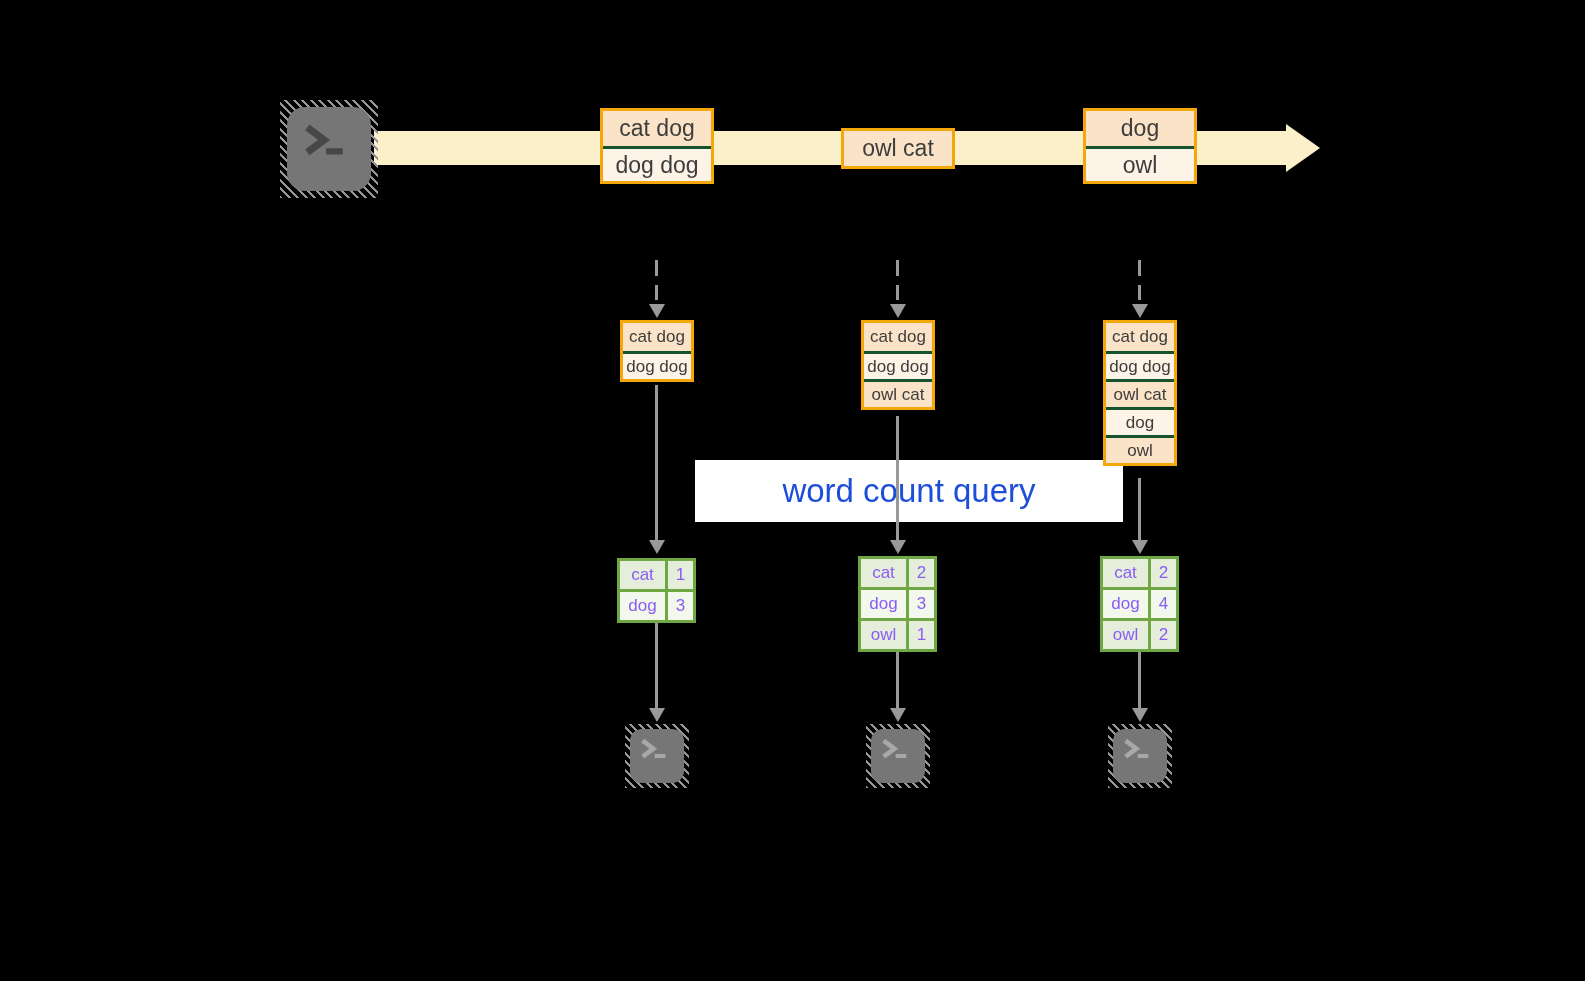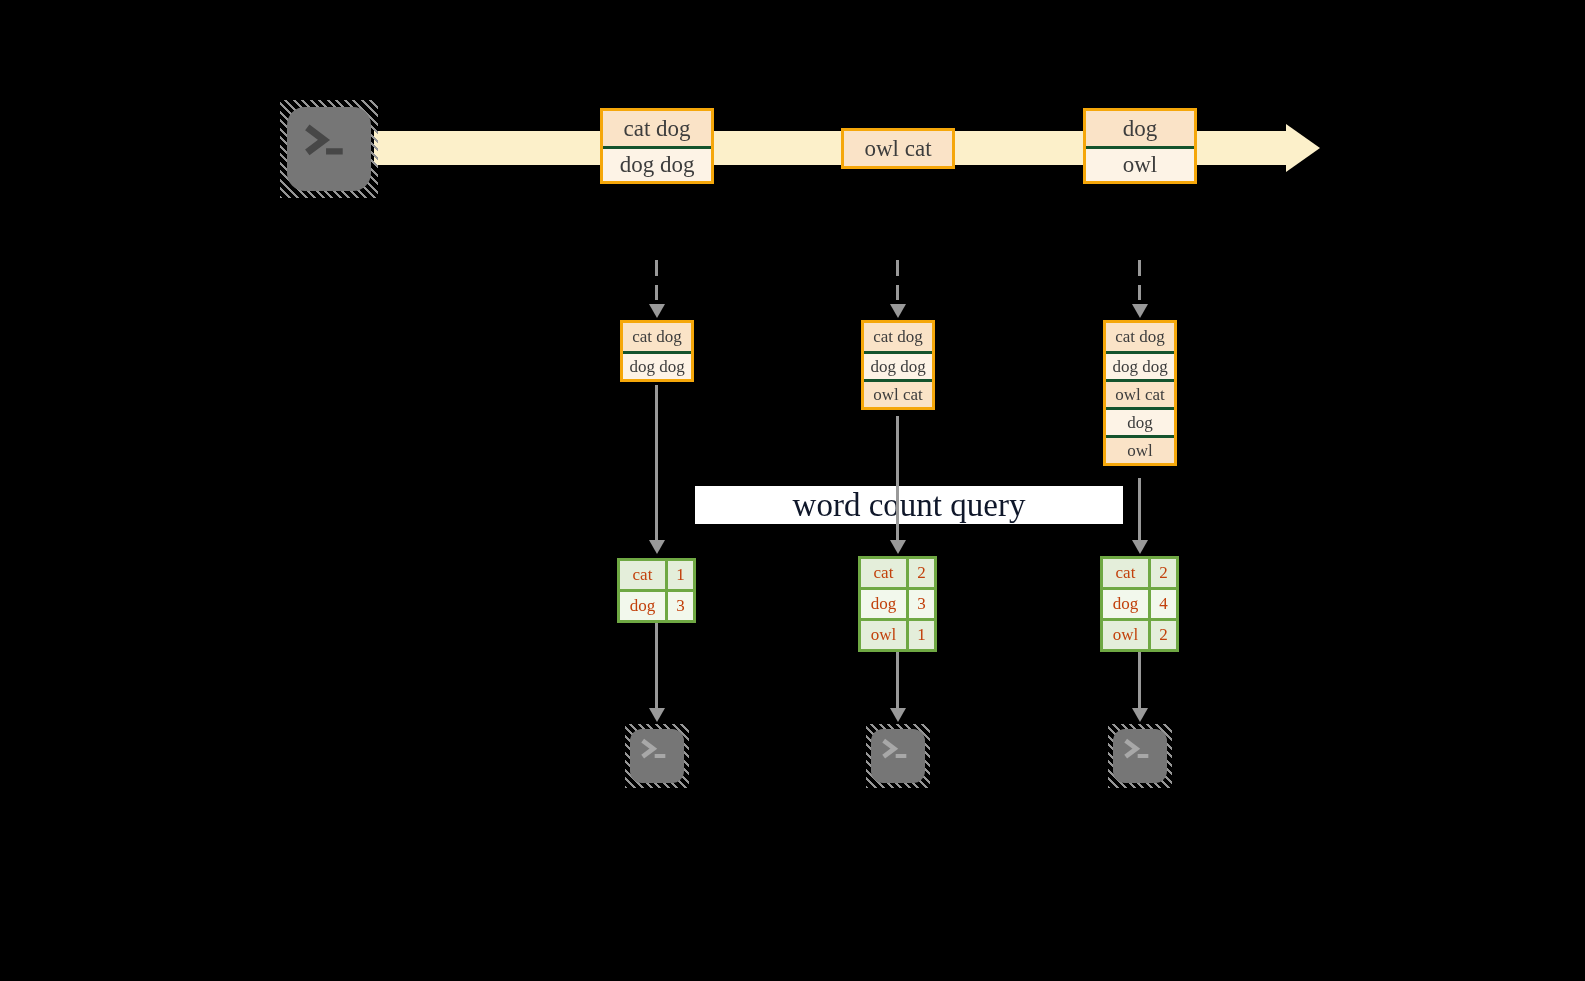--- a/index.html
+++ b/index.html
@@ -1,19 +1,19 @@
 <!DOCTYPE html>
 <html><head>
 <meta charset="utf-8">
 <style>
   * { margin:0; padding:0; box-sizing:border-box; }
   html,body { background:#000; }
   #canvas {
     position:relative; width:1585px; height:981px; background:#000;
-    overflow:hidden; font-family:Liberation Serif, serif; color:#3d3d3d;
+    overflow:hidden; font-family:Liberation Sans, sans-serif; color:#3d3d3d;
   }
 
   
   .band { position:absolute; left:374px; top:131px; width:912px; height:34px; background:#fcf0ca; z-index:0; }
   .band-head { position:absolute; left:1286px; top:124px; width:0; height:0;
     border-top:24px solid transparent; border-bottom:24px solid transparent;
     border-left:34px solid #fcf0ca; z-index:0; }
 
   
   .obox { position:absolute; border:3px solid #f5a70a; background:#fdf3e6; z-index:3; }
@@ -26,29 +26,29 @@
   .state-box { width:74px; }
   .state-box .orow { height:28px; font-size:17px; }
 
   
   .vline { position:absolute; width:3px; background:#999; z-index:2; }
   .vline.dashed { background:repeating-linear-gradient(to bottom,#999 0 16px,transparent 16px 25px); }
   .ahead { position:absolute; width:0; height:0; z-index:2;
     border-left:8px solid transparent; border-right:8px solid transparent; border-top:14px solid #999; }
 
   
-  .qlabel { position:absolute; left:695px; top:460px; width:428px; height:38px; background:#fff;
+  .qlabel { position:absolute; left:695px; top:460px; width:428px; height:62px; background:#fff;
     z-index:1; display:flex; align-items:center; justify-content:center;
-    font-size:33px; color:#0f172a;margin-top:26px; }
+    font-size:33px; color:#1d4ed8; }
 
   
   .gtable { position:absolute; z-index:3; width:79px; display:grid;
     grid-template-columns:45px 25px; grid-auto-rows:28px; gap:3px;
     background:#6fa843; border:3px solid #6fa843; }
-  .gcell { display:flex; align-items:center; justify-content:center; font-size:17px; color:#c2410c; }
+  .gcell { display:flex; align-items:center; justify-content:center; font-size:17px; color:#8b5cf6; }
   .gcell.a { background:#e4eeda; }
   .gcell.b { background:#f2f8ec; }
 
   
   .term { position:absolute; z-index:3; }
   .term .hatch { position:absolute; inset:0;
     background:repeating-linear-gradient(45deg,#969696 0 2px,rgba(0,0,0,0) 2px 6px); }
   .term .term-body { position:absolute; background:#767676; }
   .term-big  { width:98px; height:98px; }
   .term-big .term-body { inset:7px; border-radius:18px; }

